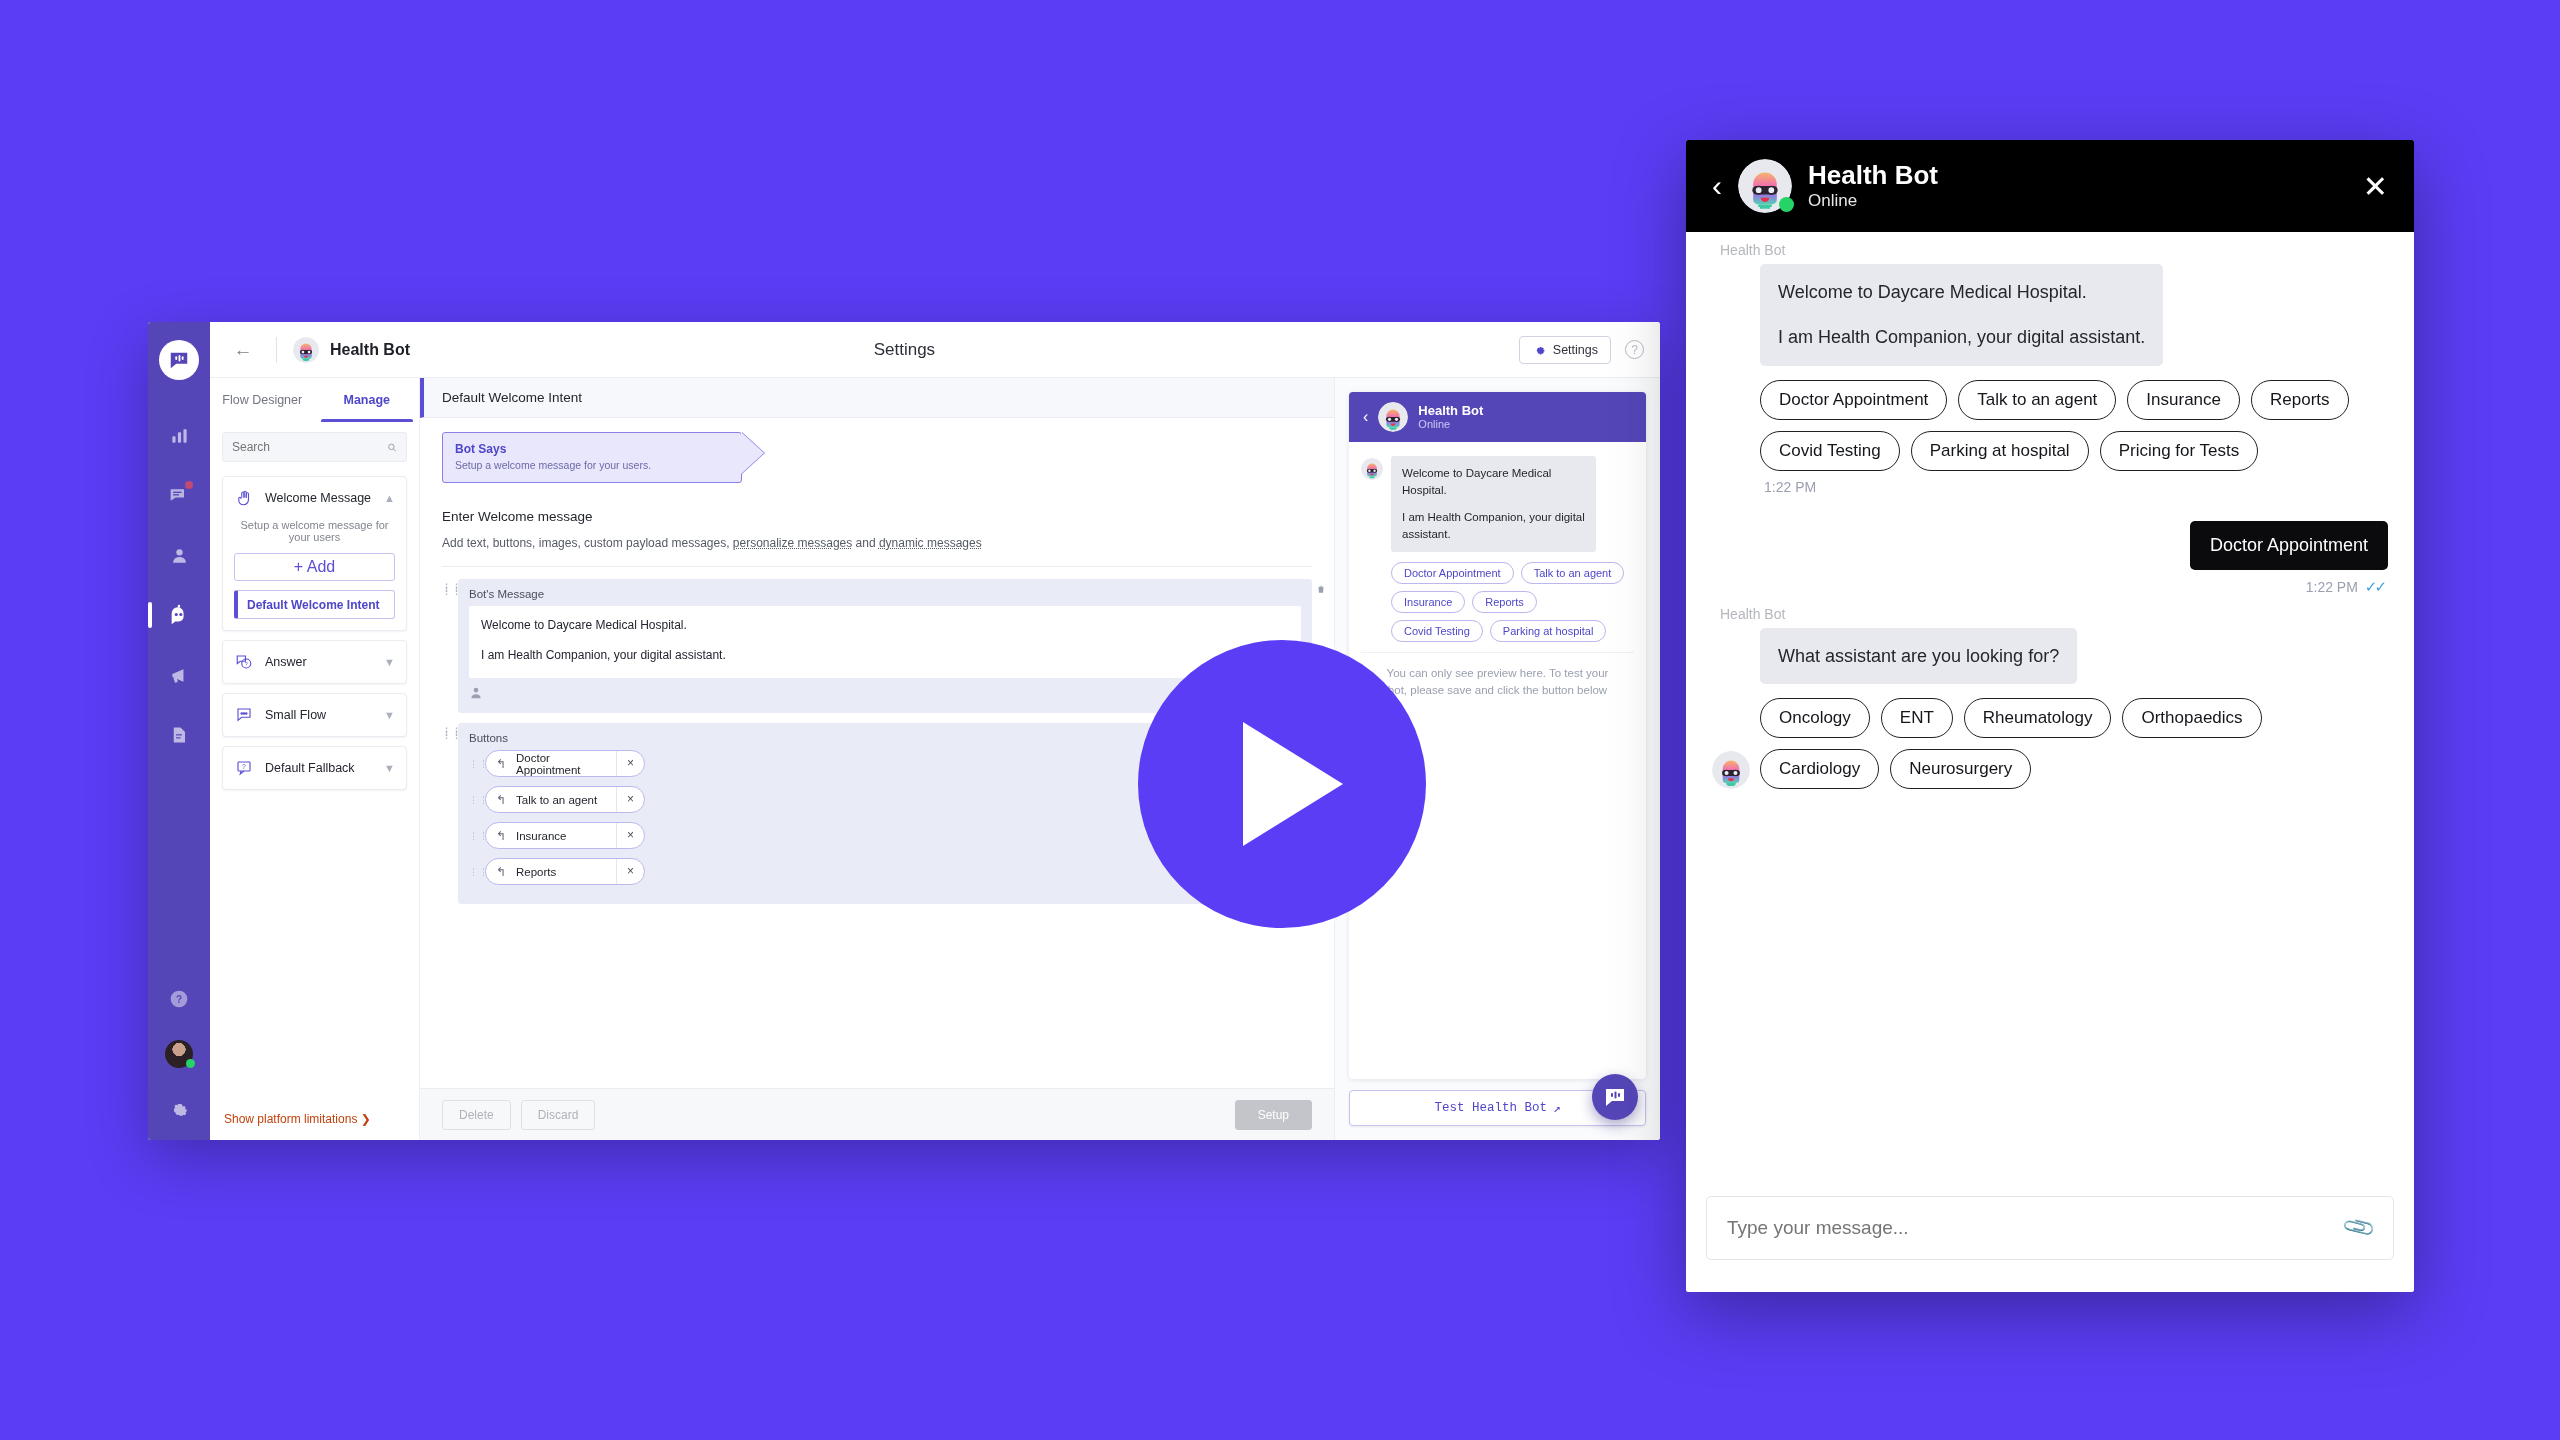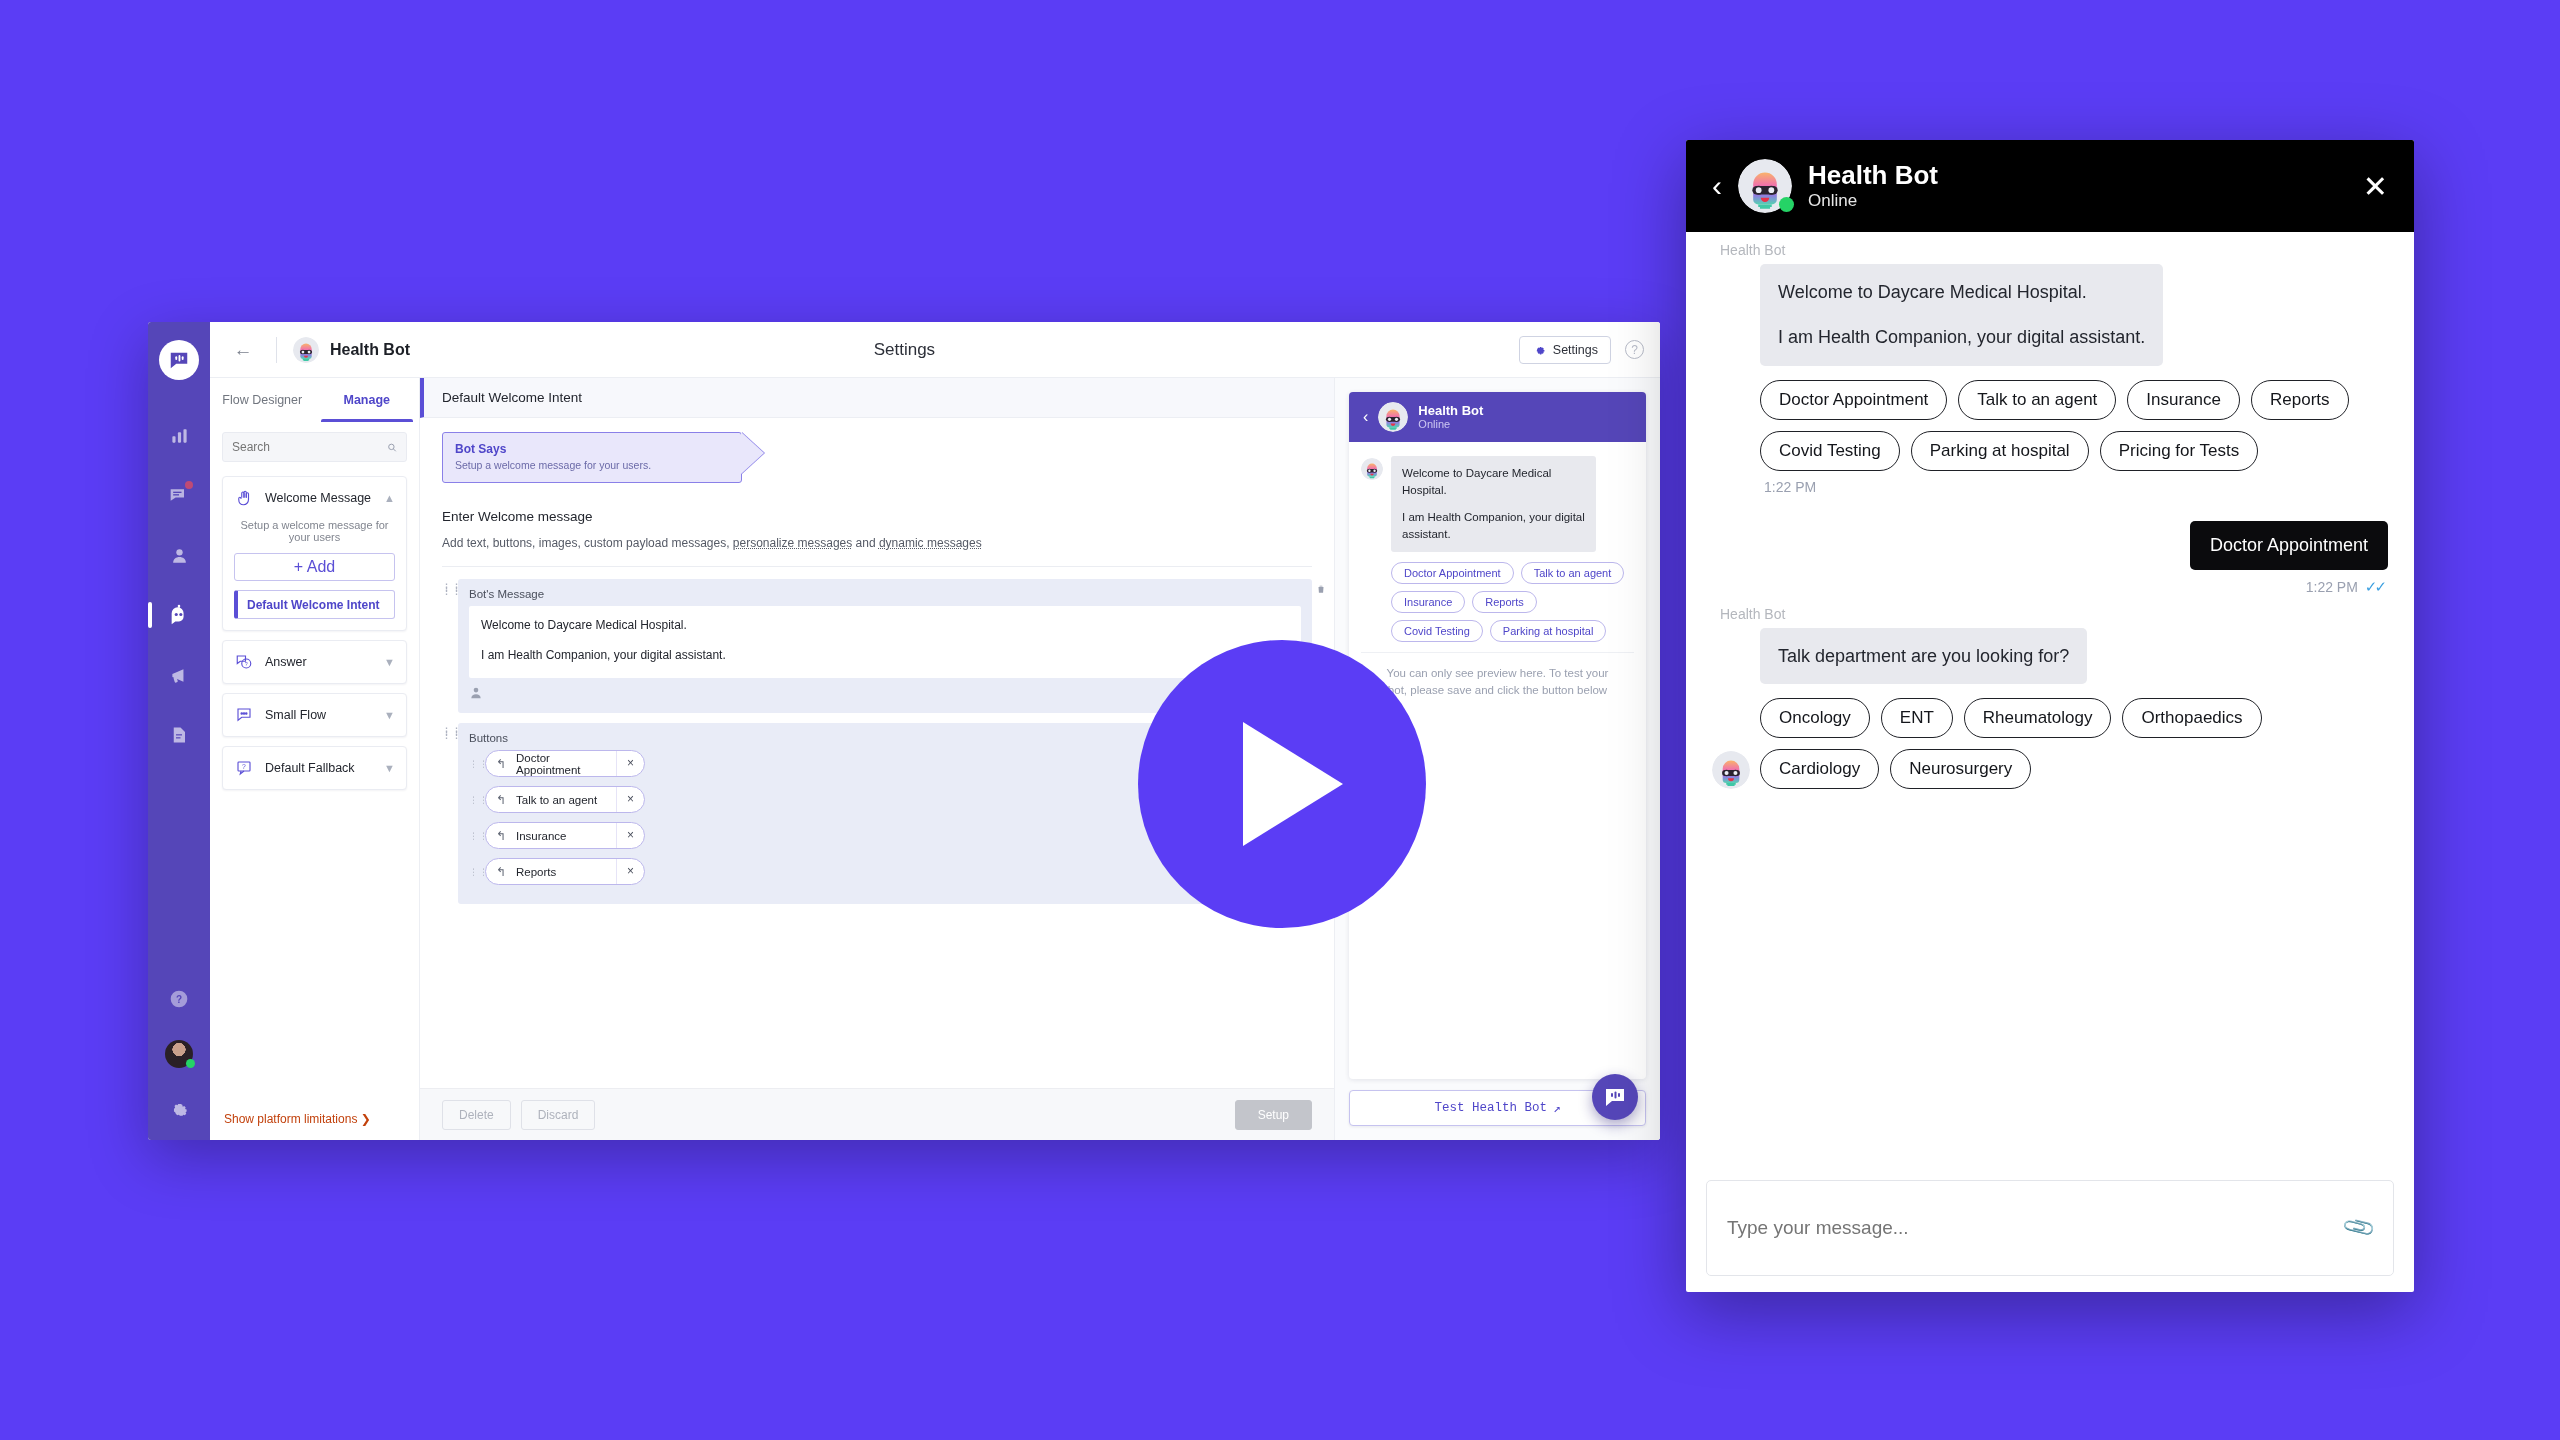--- a/index.html
+++ b/index.html
@@ -208,21 +208,21 @@
   .w-bubble p + p { margin-top: 16px; }
   .w-chips { display: flex; flex-wrap: wrap; gap: 11px; margin: 14px 0 0 48px; }
   .w-chip { border: 1px solid #1f2127; border-radius: 22px; padding: 9px 18px; font-size: 17px; color: #14161b; background: #fff; cursor: pointer; }
   .w-time { font-size: 14px; color: #9aa0b0; margin: 8px 0 0 52px; }
   .w-out-row { display: flex; justify-content: flex-end; margin-top: 26px; }
   .w-out { background: #0b0b0d; color: #fff; border-radius: 5px; padding: 14px 20px; font-size: 18px; }
   .w-time-out { display: flex; justify-content: flex-end; align-items: center; gap: 7px; font-size: 14px; color: #9aa0b0; margin-top: 8px; padding-right: 4px; }
   .ticks { color: #3b9fe0; font-size: 15px; letter-spacing: -3px; }
   .w-foot { flex: 0 0 96px; padding: 0 20px 16px; }
   .w-input {
-    height: 96px; border: 1px solid #e3e5ea; border-radius: 5px;
+    height: 64px; border: 1px solid #e3e5ea; border-radius: 5px;
     display: flex; align-items: center; padding: 0 20px; background: #fff;
   }
   .w-input input { flex: 1; border: 0; outline: 0; font-size: 19px; color: #9aa0b0; font-family: inherit; background: transparent; }
   .clip { font-size: 22px; color: #7d818b; transform: rotate(-35deg); cursor: pointer; }
 </style>
 </head>
 <body>
 
 <svg width="0" height="0" style="position:absolute" aria-hidden="true">
   <defs>
@@ -624,21 +624,21 @@
       </div>
       <div class="w-time-out">
         <span>1:22 PM</span>
         <span class="ticks">✓✓</span>
       </div>
 
       <div class="w-sender">Health Bot</div>
       <div class="w-msgrow">
         <span class="w-av-spacer"></span>
         <div class="w-bubble">
-          <p>Talk department are you looking for?</p>
+          <p>What assistant are you looking for?</p>
         </div>
       </div>
 
       <div class="w-chips" style="margin-left:0;padding-left:48px;position:relative">
         <span class="w-chip">Oncology</span>
         <span class="w-chip">ENT</span>
         <span class="w-chip">Rheumatology</span>
         <svg class="w-av-sm" style="position:absolute;left:0;bottom:0">
             <use href="#botAv"></use>
           </svg>

